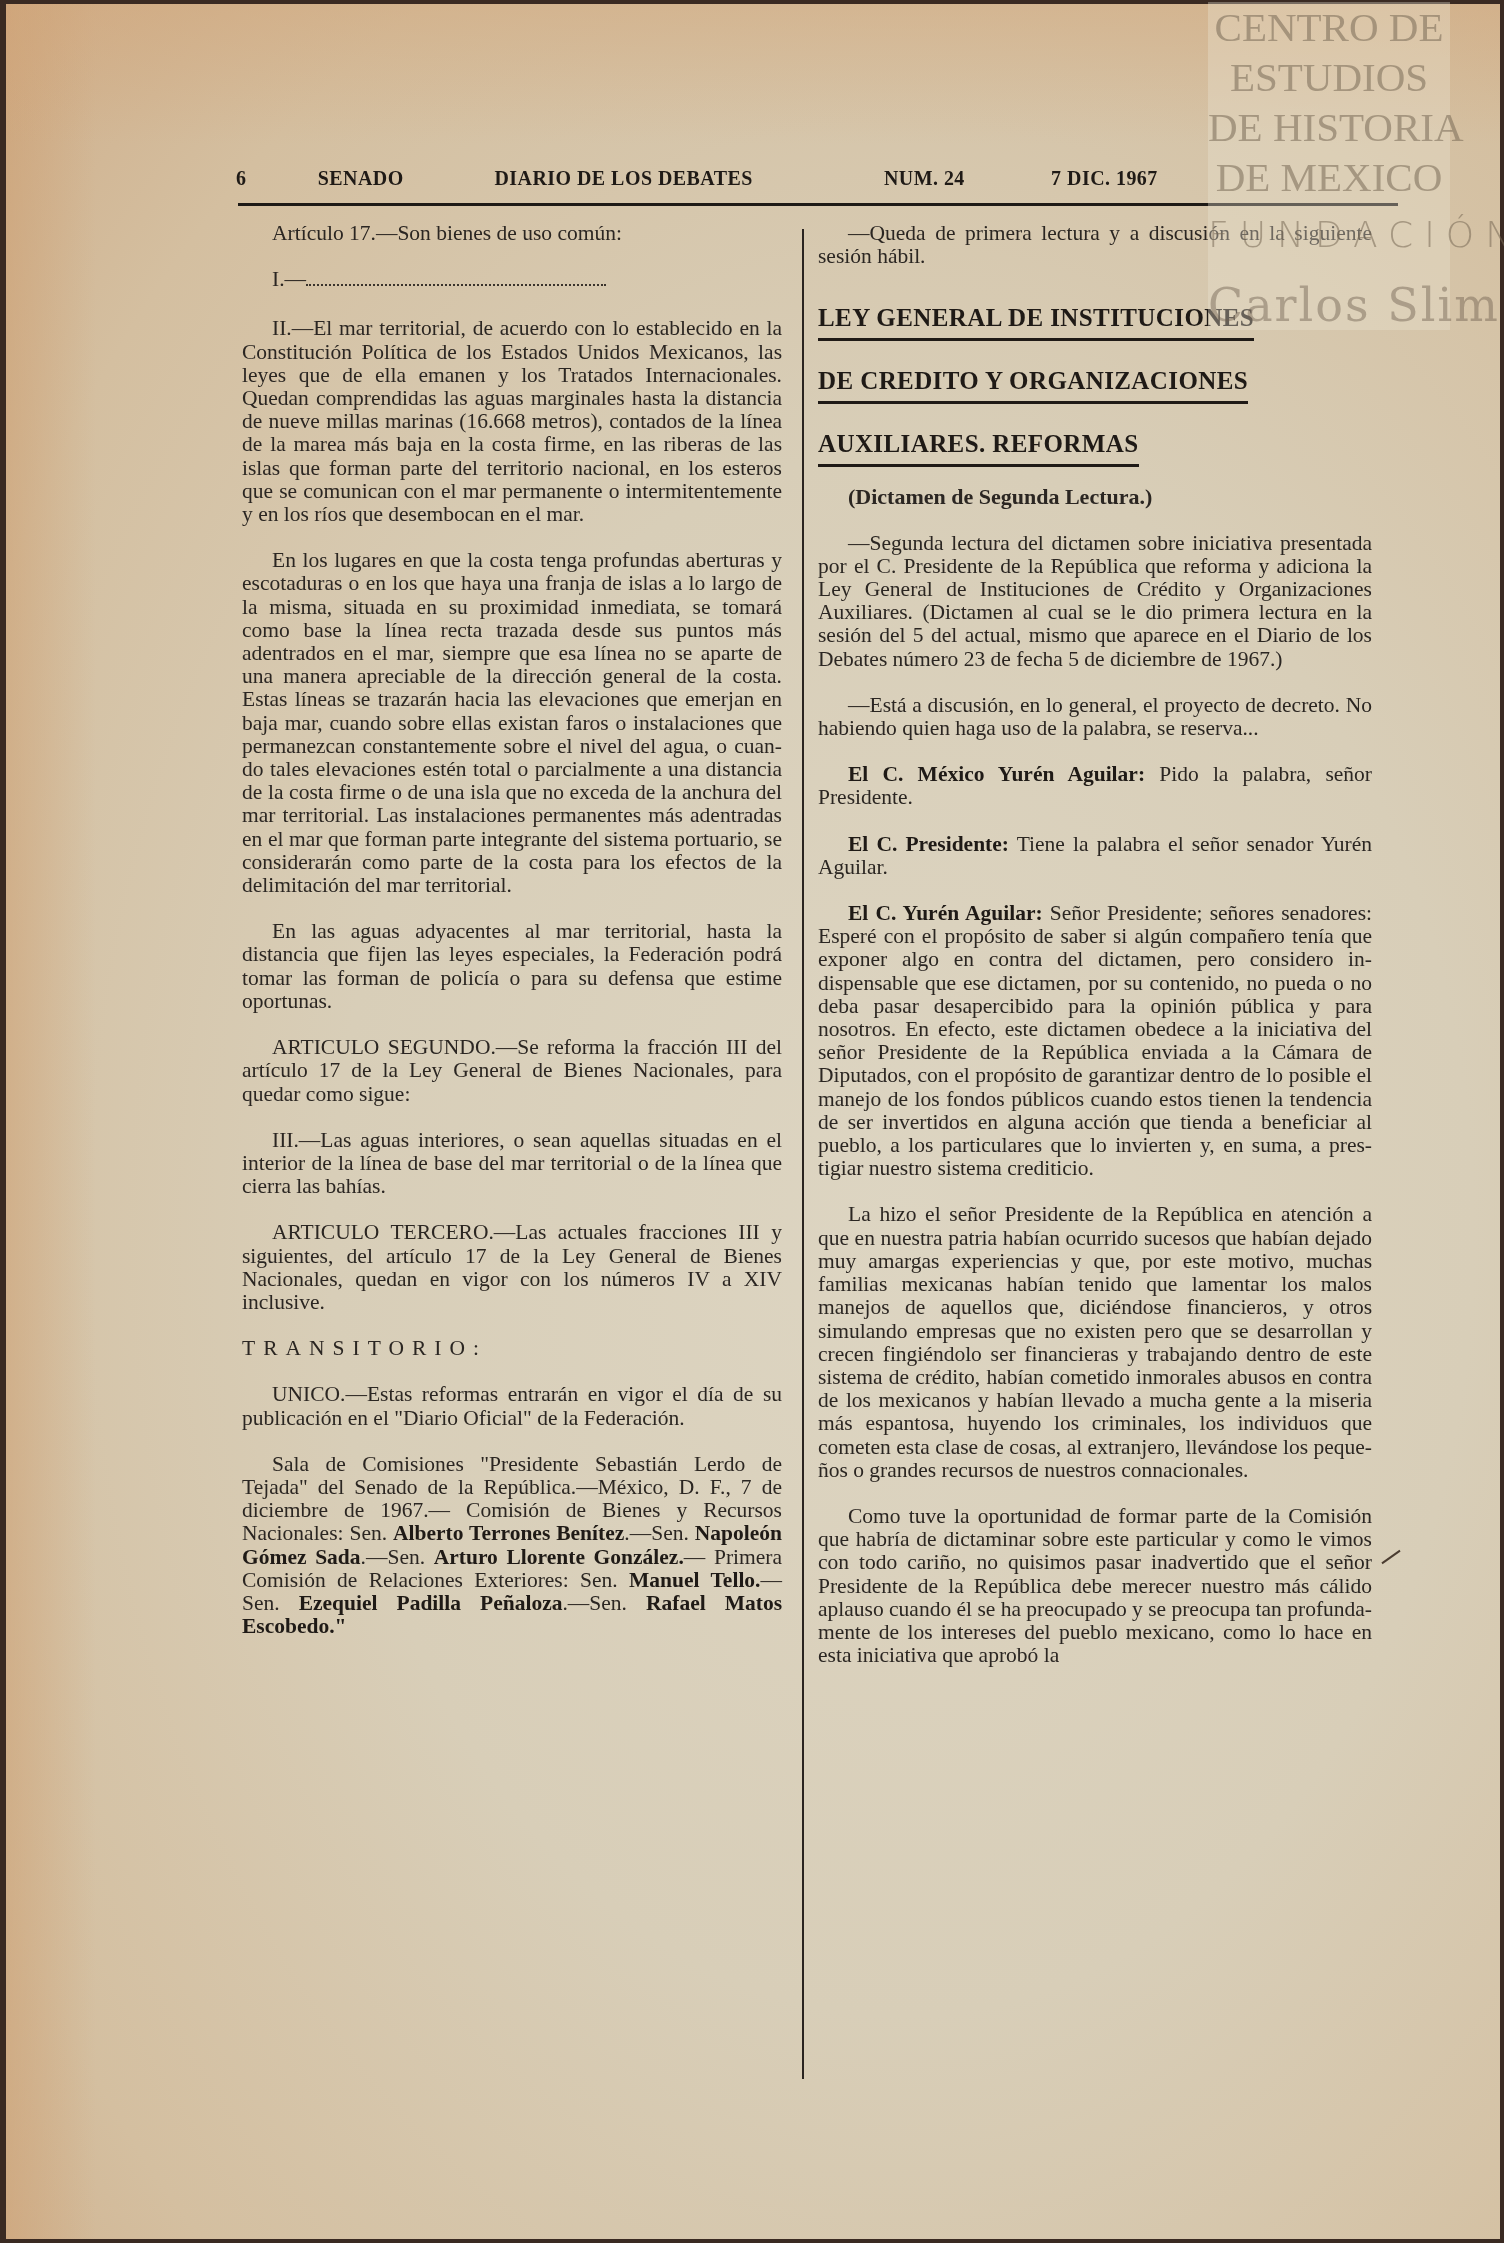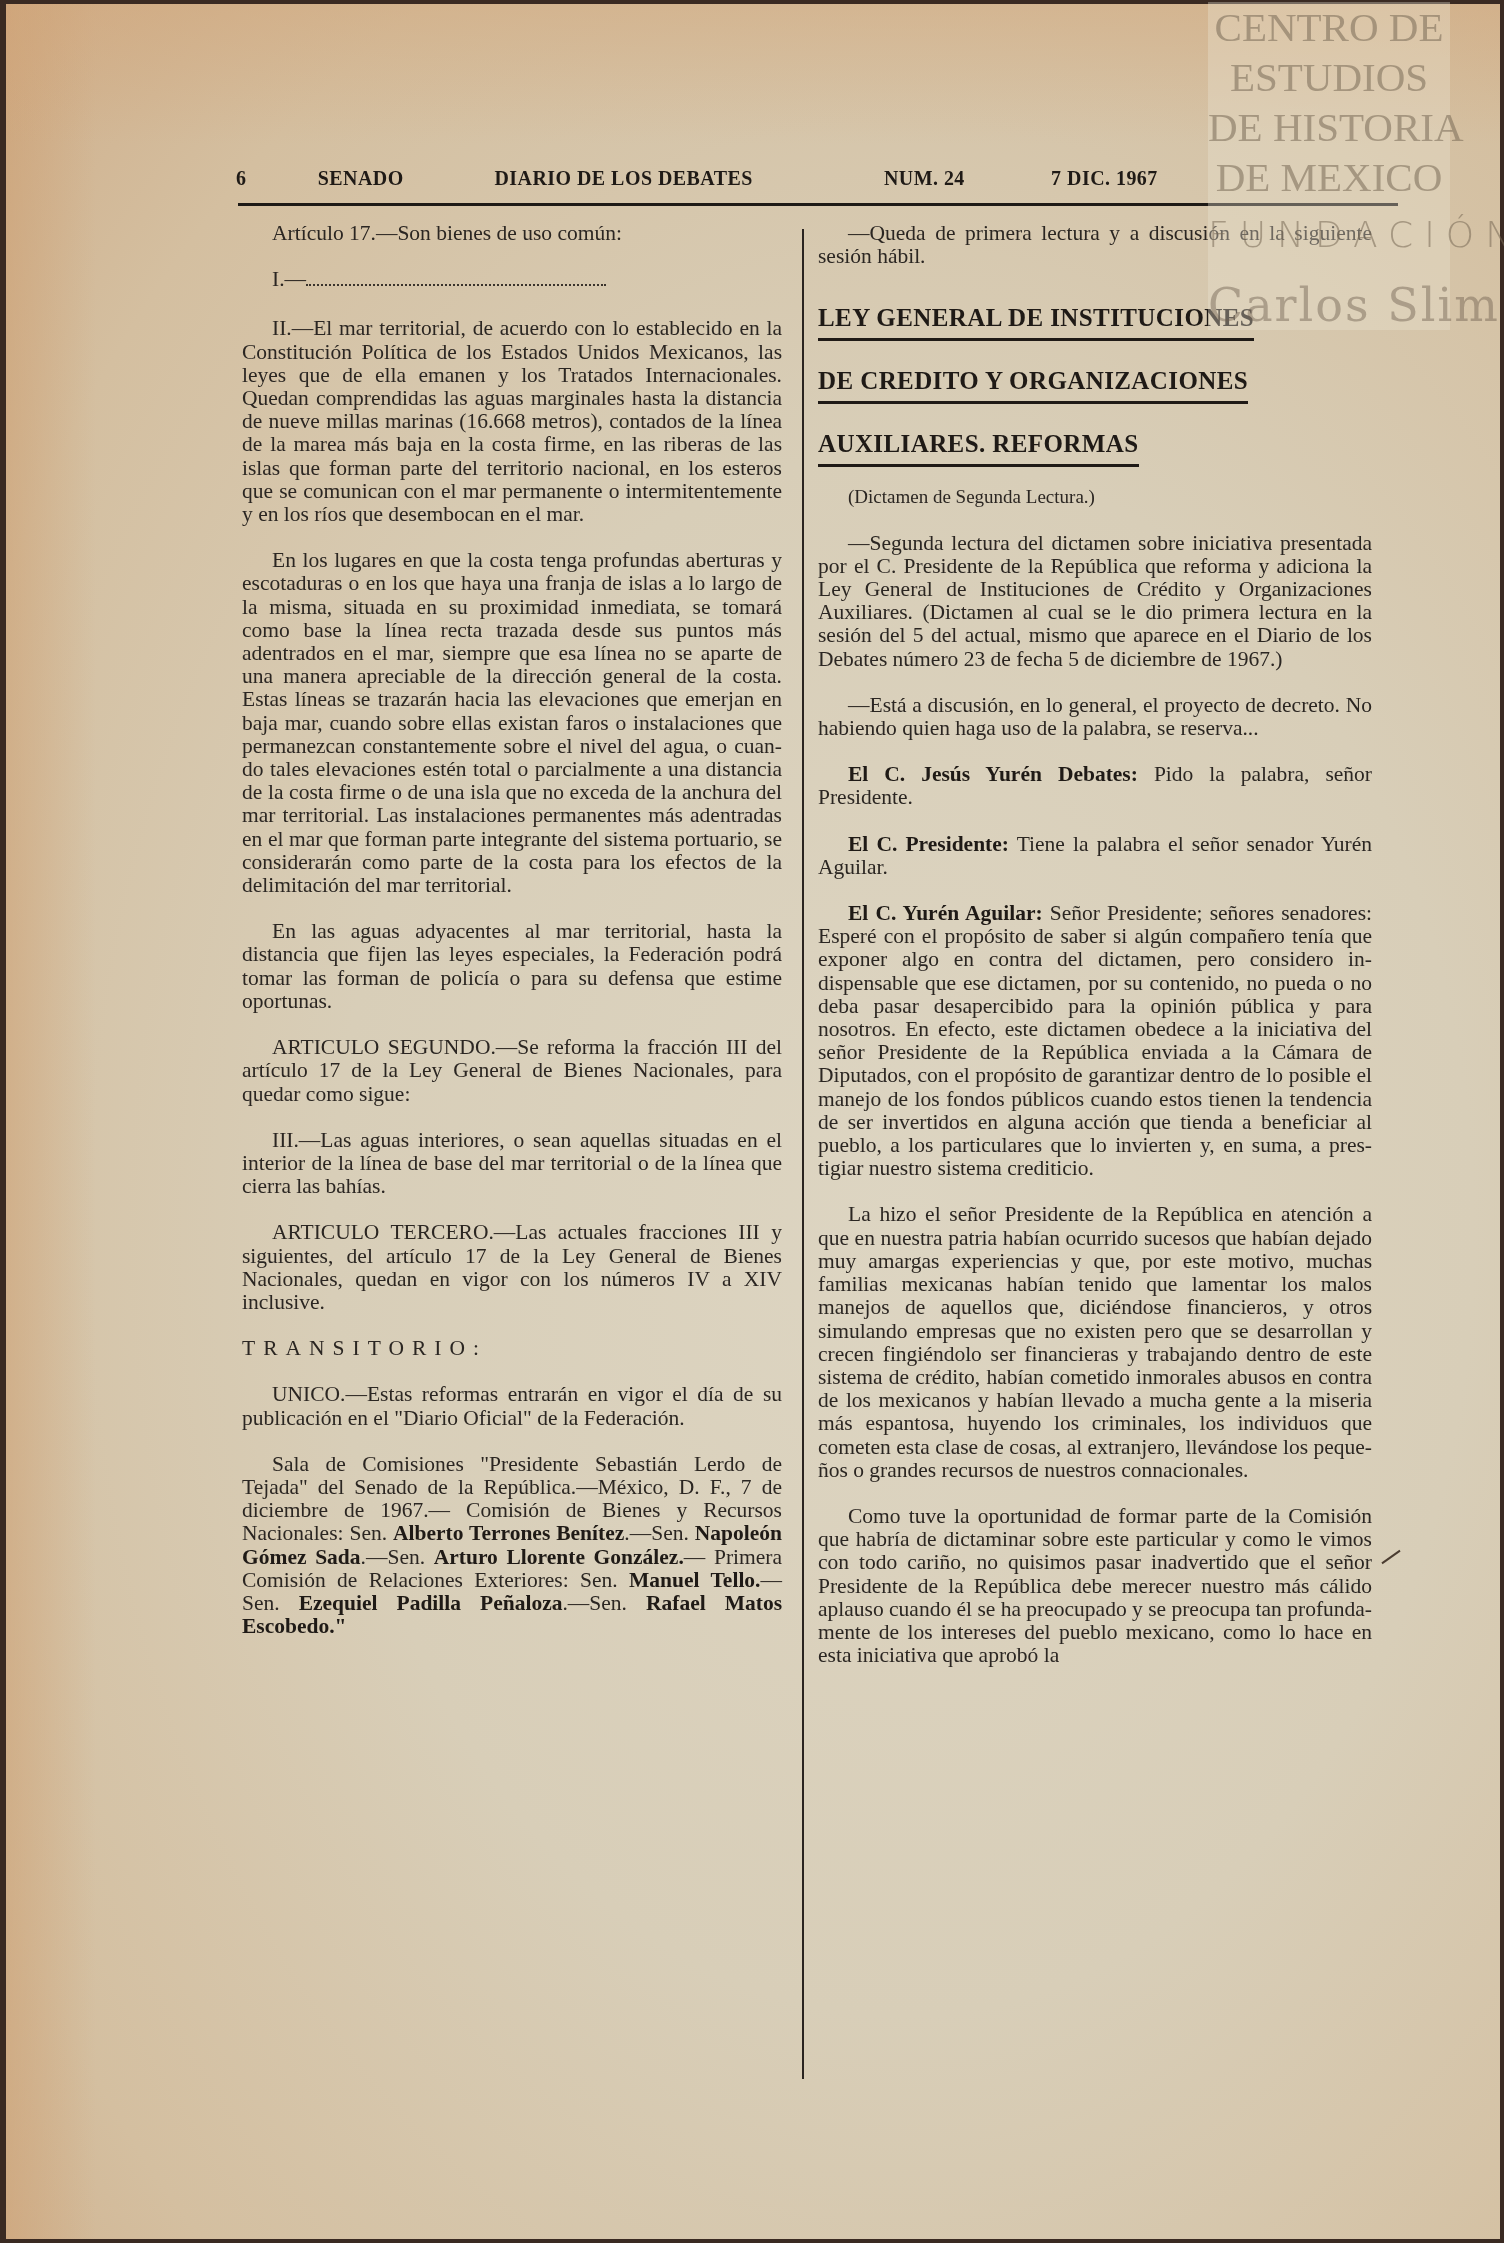--- a/index.html
+++ b/index.html
@@ -52,21 +52,21 @@
   .transitorio {
     text-align: left; letter-spacing: 8px; margin: 24px 0 26px 0; text-indent: 0 !important;
   }
   .bold { font-weight: bold; color: #1f1a16; }
   
   .sec-title {
     margin: 28px 0 0 0; font-weight: bold; font-size: 25px; line-height: 44px;
     color: #1f1a16; letter-spacing: 0.4px;
   }
   .sec-title div { display: inline-block; border-bottom: 3px solid #1f1a16; line-height: 36px; padding-bottom: 2px; margin-bottom: 18px; }
-  .sec-subtitle { font-weight: normal; font-size: 19px; margin: 8px 0 26px 0; text-indent: 0; }
+  .sec-subtitle { font-weight: bold; font-size: 22px; margin: 8px 0 26px 0; text-indent: 0; }
   
   .watermark {
     position: absolute; left: 1208px; top: 2px; width: 242px; text-align: center;
     font-family: "Liberation Serif", serif; font-size: 41px; line-height: 50px;
     color: rgba(120,105,85,0.55); background: rgba(235,228,212,0.35);
     pointer-events: none;
   }
   .watermark .wm-line { display: block; white-space: nowrap; }
   .watermark .wm-sans {
     font-family: "DejaVu Sans", sans-serif; font-weight: 200; letter-spacing: 11px;
@@ -113,21 +113,21 @@
   <div class="col col-right">
     <p>—Queda de primera lectura y a discusión en la siguiente sesión hábil.</p>
     <div class="sec-title">
       <div>LEY GENERAL DE INSTITUCIONES</div><br>
       <div>DE CREDITO Y ORGANIZACIONES</div><br>
       <div>AUXILIARES. REFORMAS</div>
     </div>
     <p class="sec-subtitle">(Dictamen de Segunda Lectura.)</p>
     <p>—Segunda lectura del dictamen sobre ini­ciativa presentada por el C. Presidente de la República que reforma y adiciona la Ley Ge­neral de Instituciones de Crédito y Organiza­ciones Auxiliares. (Dictamen al cual se le dio primera lectura en la sesión del 5 del actual, mismo que aparece en el Diario de los Debates número 23 de fecha 5 de diciembre de 1967.)</p>
     <p>—Está a discusión, en lo general, el pro­yecto de decreto. No habiendo quien haga uso de la palabra, se reserva...</p>
-    <p><span class="bold">El C. Jesús Yurén Debates:</span><span> Pido la palabra, señor Presidente.</span></p>
+    <p><span class="bold">El C. México Yurén Aguilar:</span><span> Pido la palabra, señor Presidente.</span></p>
     <p><span class="bold">El C. Presidente:</span><span> Tiene la palabra el señor senador Yurén Aguilar.</span></p>
     <p><span class="bold">El C. Yurén Aguilar:</span><span> Señor Presidente; se­ñores senadores: Esperé con el propósito de saber si algún compañero tenía que exponer al­go en contra del dictamen, pero considero in­dispensable que ese dictamen, por su conteni­do, no pueda o no deba pasar desapercibido para la opinión pública y para nosotros. En efecto, este dictamen obedece a la iniciativa del señor Presidente de la República enviada a la Cámara de Diputados, con el propósito de garantizar dentro de lo posible el manejo de los fondos públicos cuando estos tienen la tendencia de ser invertidos en alguna acción que tienda a beneficiar al pueblo, a los par­ticulares que lo invierten y, en suma, a pres­tigiar nuestro sistema crediticio.</span></p>
     <p>La hizo el señor Presidente de la República en atención a que en nuestra patria habían ocurrido sucesos que habían dejado muy amar­gas experiencias y que, por este motivo, mu­chas familias mexicanas habían tenido que la­mentar los malos manejos de aquellos que, diciéndose financieros, y otros simulando em­presas que no existen pero que se desarro­llan y crecen fingiéndolo ser financieras y tra­bajando dentro de este sistema de crédito, ha­bían cometido inmorales abusos en contra de los mexicanos y habían llevado a mucha gente a la miseria más espantosa, huyendo los cri­minales, los individuos que cometen esta clase de cosas, al extranjero, llevándose los peque­ños o grandes recursos de nuestros connacio­nales.</p>
     <p>Como tuve la oportunidad de formar parte de la Comisión que habría de dictaminar so­bre este particular y como le vimos con todo cariño, no quisimos pasar inadvertido que el señor Presidente de la República debe mere­cer nuestro más cálido aplauso cuando él se ha preocupado y se preocupa tan profunda­mente de los intereses del pueblo mexicano, como lo hace en esta iniciativa que aprobó la</p>
   </div>
 
   <div class="mark"></div>
 </div>
 
 <div class="watermark">

